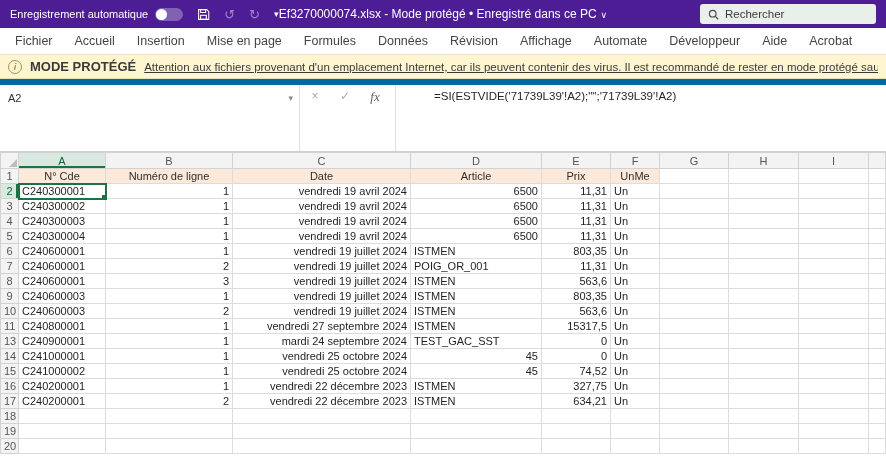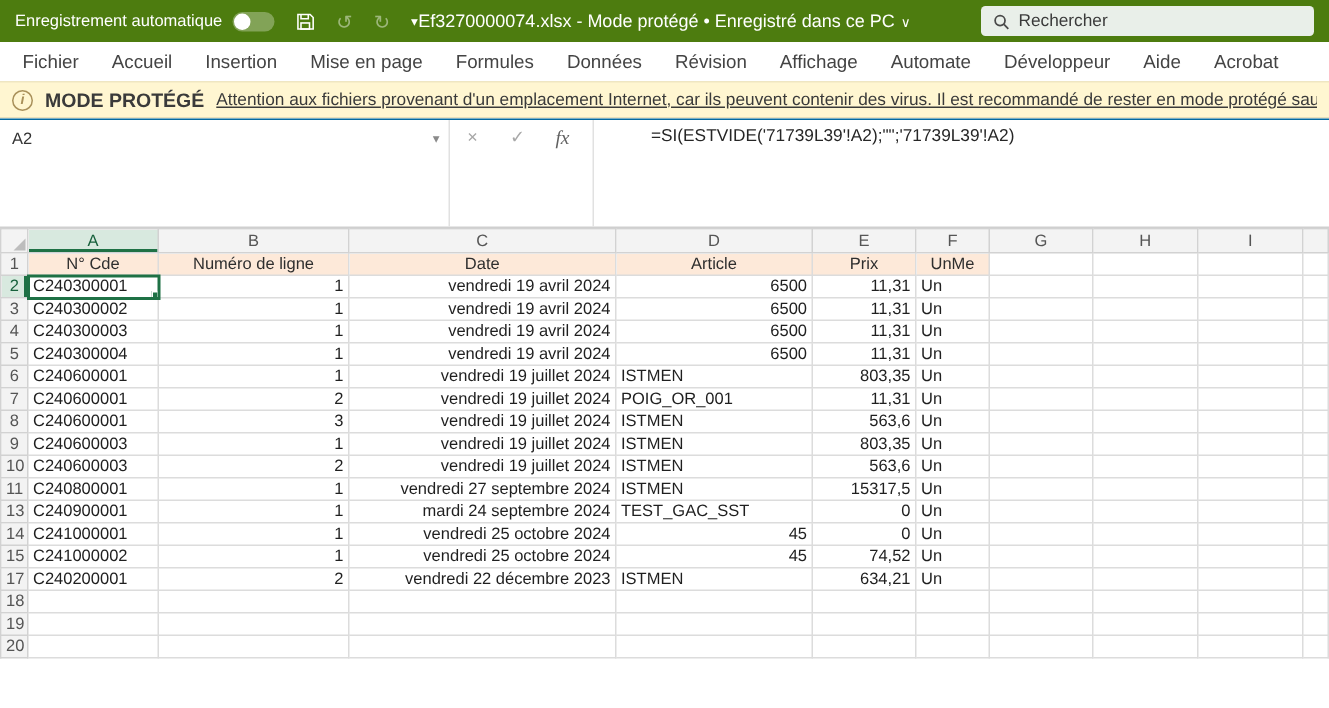--- a/index.html
+++ b/index.html
@@ -1,44 +1,44 @@
 <!DOCTYPE html>
 <html><head>
 <meta charset="utf-8">
 <style>
   * { margin:0; padding:0; box-sizing:border-box; }
   html,body { width:886px; height:472px; overflow:hidden; background:#fff;
     font-family:"Liberation Sans","DejaVu Sans",sans-serif; }
 
   
-  .titlebar { position:relative; height:28px; background:#4d7c0f; display:flex; align-items:center; color:#fff; }
+  .titlebar { position:relative; height:28px; background:#4c1d95; display:flex; align-items:center; color:#fff; }
   .autosave { display:flex; align-items:center; gap:7px; margin-left:10px; font-size:11px; white-space:nowrap; }
   .toggle { width:28px; height:13px; border-radius:7px; background:rgba(255,255,255,.30); position:relative; flex:none; }
   .knob { position:absolute; left:1px; top:1px; width:11px; height:11px; border-radius:50%; background:#fff; }
   .tb-ic { margin-left:14px; font-size:13px; line-height:1; flex:none; }
   .tb-ic.dim { color:rgba(255,255,255,.45); }
   .win-title { position:absolute; left:0; right:0; text-align:center; font-size:12px; color:#fff; pointer-events:none; white-space:nowrap; }
   .win-title .chev { font-size:9px; margin-left:4px; }
-  .searchbox { position:absolute; right:10px; top:4px; width:222px; height:20px; background:#e9efe9;
+  .searchbox { position:absolute; right:10px; top:4px; width:176px; height:20px; background:#e9efe9;
     border-radius:3px; display:flex; align-items:center; gap:6px; padding:0 8px; color:#3a3a3a; font-size:11.5px; }
 
   
   .tabsrow { height:26px; background:#fff; display:flex; align-items:center; padding-left:4px; }
   .rtab { padding:0 11px; font-size:12.5px; color:#444; white-space:nowrap; cursor:default; }
 
   
   .warnbar { height:25px; background:#FFF6D1; border-top:1px solid #efe6c2; border-bottom:1px solid #e8dfb9;
     display:flex; align-items:center; gap:8px; padding:0 8px; overflow:hidden; white-space:nowrap; }
   .info-ic { width:14px; height:14px; border-radius:50%; border:1.5px solid #a9905a; color:#a9905a;
     font-size:9.5px; font-weight:bold; font-style:italic; display:flex; align-items:center; justify-content:center; flex:none; }
   .warn-badge { font-size:13px; font-weight:bold; color:#3a3a3a; flex:none; }
   .warn-msg { font-size:11.5px; color:#3a3a3a; text-decoration:underline; overflow:hidden; }
 
   
-  .fstrip { height:73px; background:#fff; display:flex; border-top:1px solid #0369a1; border-bottom:1px solid #cfcfcf; }
+  .fstrip { height:73px; background:#fff; display:flex; border-top:6px solid #0369a1; border-bottom:1px solid #cfcfcf; }
   .namecol { width:300px; border-right:1px solid #e1e1e1; padding-top:2px; }
   .namebox { height:21px; display:flex; align-items:center; justify-content:space-between; padding:0 6px 0 8px;
     font-size:11px; color:#333; }
   .namebox .dd { color:#8a8a8a; font-size:9px; }
   .fxcol { width:96px; border-right:1px solid #e1e1e1; display:flex; padding-top:4px; }
   .fxbtn { width:30px; text-align:center; font-size:12px; color:#a8a8a8; }
   .fxbtn.fx { color:#616161; font-style:italic; font-family:"Liberation Serif","DejaVu Serif",serif; font-size:13px; }
   .formulacol { flex:1; padding:5px 6px 0 38px; font-size:11.5px; color:#262626; white-space:nowrap; overflow:hidden; }
 
   
@@ -335,20 +335,33 @@
         <td class="dcell right">vendredi 25 octobre 2024</td>
         <td class="dcell right">45</td>
         <td class="dcell right">74,52</td>
         <td class="dcell left">Un</td>
         <td class="dcell"></td>
         <td class="dcell"></td>
         <td class="dcell"></td>
         <td class="dcell"></td>
       </tr>
       <tr>
+        <td class="rowhead">16</td>
+        <td class="dcell left">C240200001</td>
+        <td class="dcell right">1</td>
+        <td class="dcell right">vendredi 22 décembre 2023</td>
+        <td class="dcell left">ISTMEN</td>
+        <td class="dcell right">327,75</td>
+        <td class="dcell left">Un</td>
+        <td class="dcell"></td>
+        <td class="dcell"></td>
+        <td class="dcell"></td>
+        <td class="dcell"></td>
+      </tr>
+      <tr>
         <td class="rowhead">17</td>
         <td class="dcell left">C240200001</td>
         <td class="dcell right">2</td>
         <td class="dcell right">vendredi 22 décembre 2023</td>
         <td class="dcell left">ISTMEN</td>
         <td class="dcell right">634,21</td>
         <td class="dcell left">Un</td>
         <td class="dcell"></td>
         <td class="dcell"></td>
         <td class="dcell"></td>

